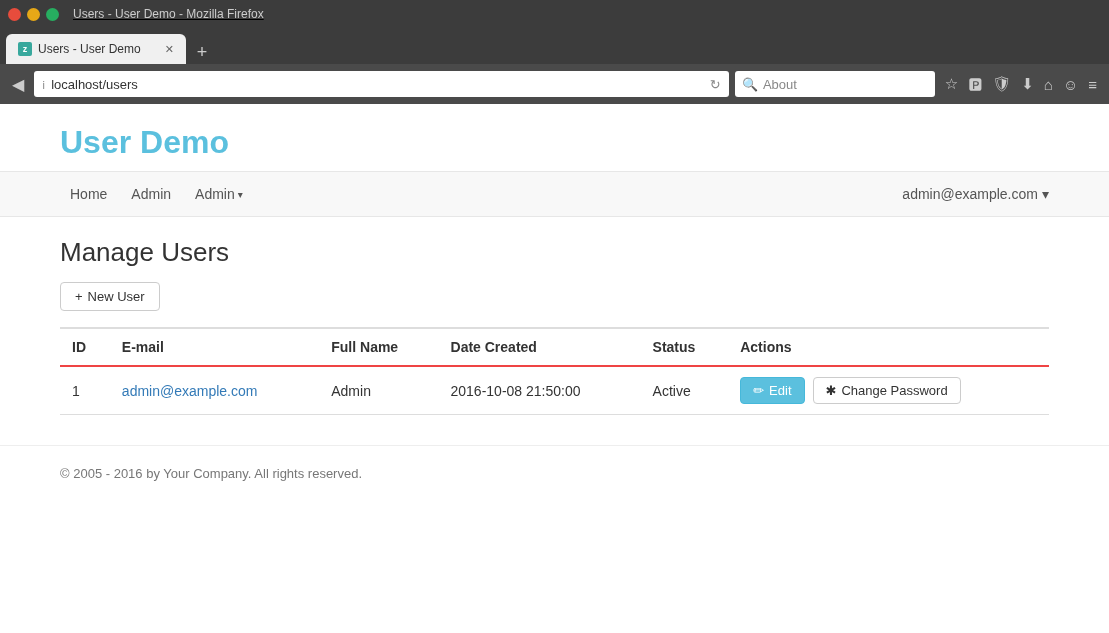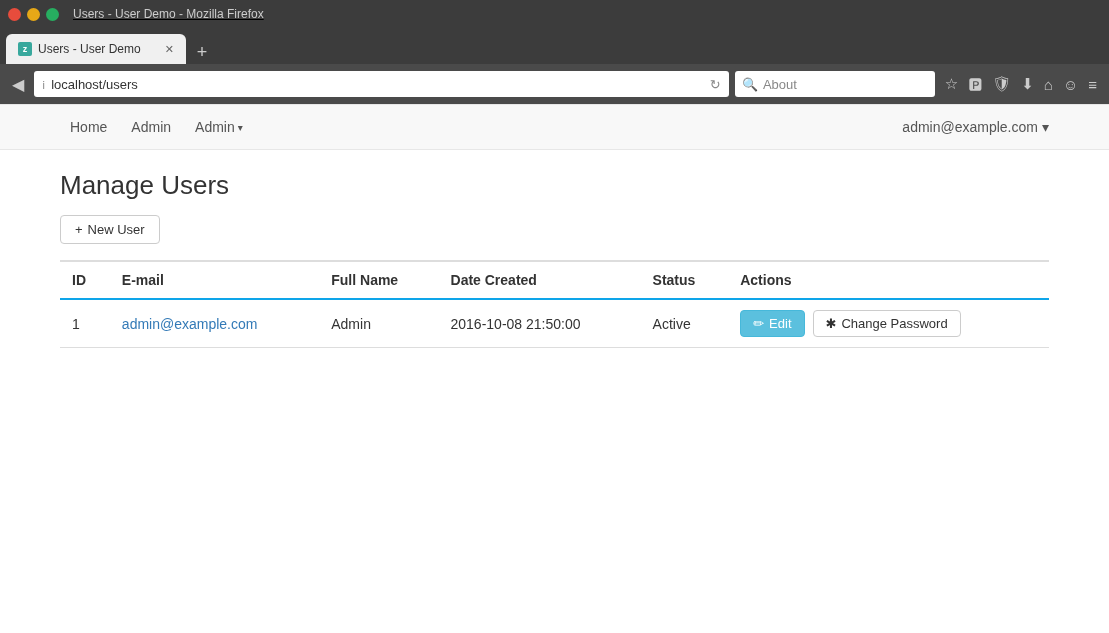--- a/index.html
+++ b/index.html
@@ -257,21 +257,21 @@
     }
 
     
     .users-table {
       width: 100%;
       border-collapse: collapse;
       font-size: 14px;
     }
     .users-table thead tr {
       border-top: 2px solid #ddd;
-      border-bottom: 2px solid #0ea5e9;
+      border-bottom: 2px solid #ef4444;
     }
     .users-table th {
       text-align: left;
       padding: 10px 12px;
       font-weight: bold;
       color: #333;
     }
     .users-table td {
       padding: 10px 12px;
       border-bottom: 1px solid #eee;
@@ -362,20 +362,23 @@
       <button class="toolbar-icon-btn">🛡</button>
       <button class="toolbar-icon-btn">⬇</button>
       <button class="toolbar-icon-btn">⌂</button>
       <button class="toolbar-icon-btn">☺</button>
       <button class="toolbar-icon-btn">≡</button>
     </div>
   </div>
 
   <div class="page-content">
 
+    <div class="app-header">
+      <h1 class="app-title">User Demo</h1>
+    </div>
 
     <div class="navbar">
       <div class="nav-links">
         <a class="nav-link">Home</a>
         <a class="nav-link">Admin</a>
         <div class="nav-dropdown">
           <span>Admin</span>
           <span class="caret">▾</span>
         </div>
       </div>
@@ -422,14 +425,17 @@
             <span>✱</span>
             <span>Change Password</span>
           </button>
         </div>
       </td>
     </tr>
           </tbody>
       </table>
     </div>
 
+    <div class="page-footer">
+      <span>© 2005 - 2016 by Your Company. All rights reserved.</span>
+    </div>
   </div>
 </div>
 
 </body></html>

